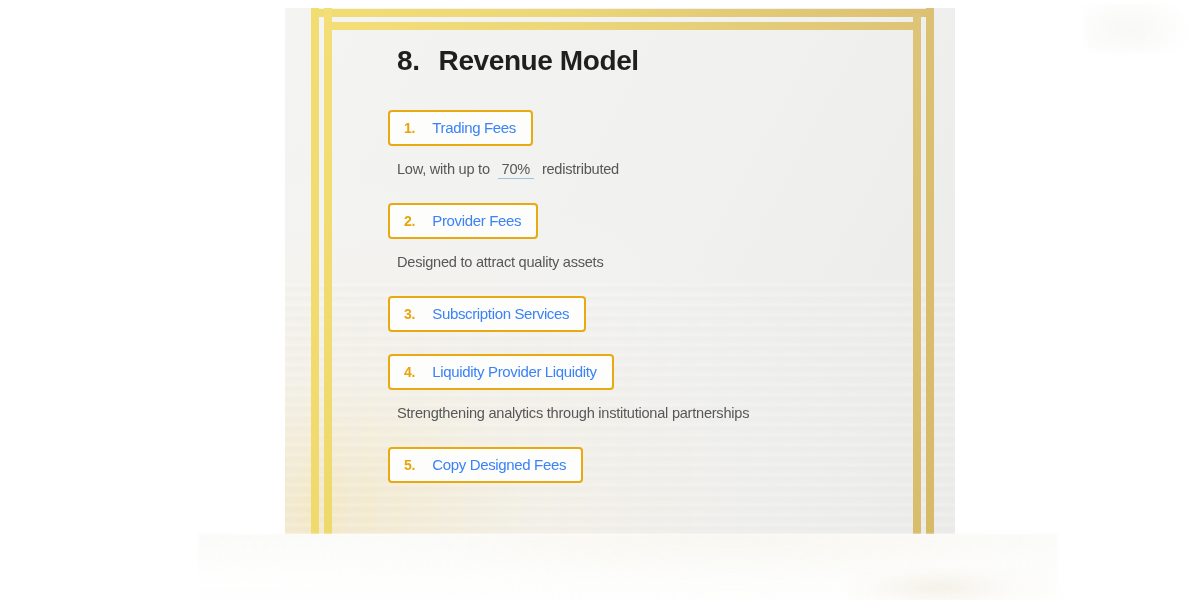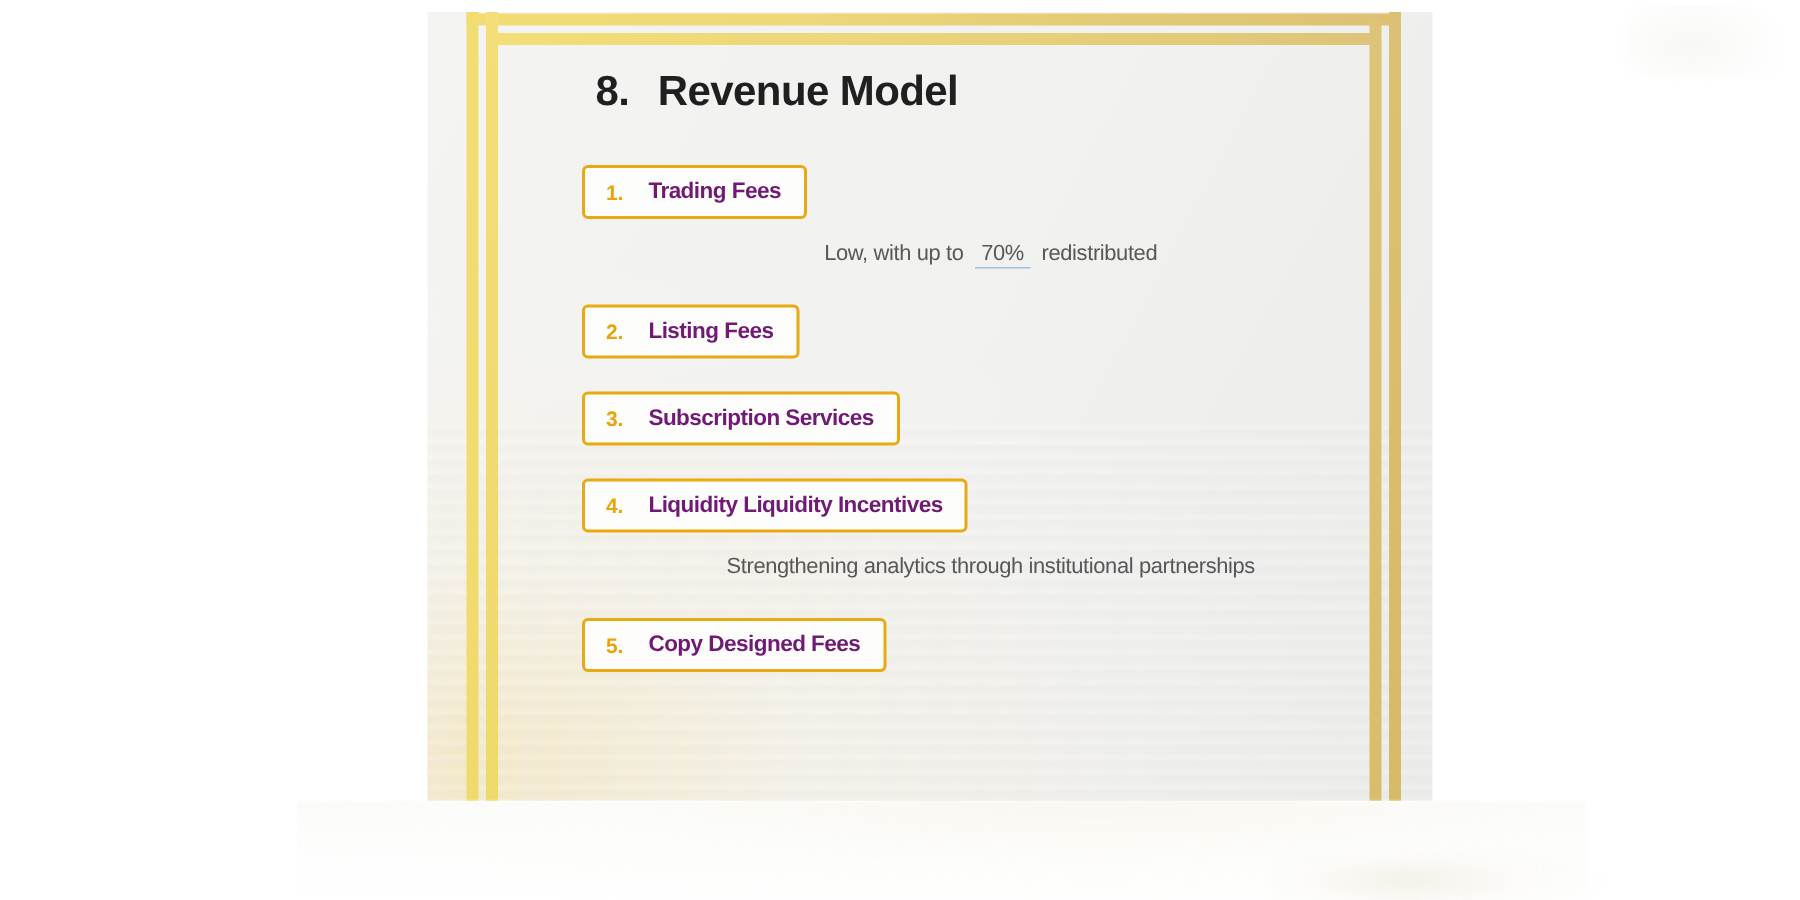--- a/index.html
+++ b/index.html
@@ -118,35 +118,34 @@
     padding: 4px 11px 5px 10px;
     line-height: 1;
   }
   .badge-num {
     color: #e8a409;
     font-size: 14px;
     font-weight: bold;
     letter-spacing: -0.2px;
   }
   .badge-label {
-    color: #701a75;
+    color: #3b82f6;
     font-size: 15px;
-    font-weight: bold;
+    font-weight: normal;
     letter-spacing: -0.35px;
     white-space: nowrap;
   }
 
   .item-desc {
     margin-top: 11px;
     margin-left: 1px;
     font-size: 14.6px;
     color: #575757;
     letter-spacing: -0.25px;
     white-space: nowrap;
-    text-align: center;
   }
   .item-desc .hl {
     border-bottom: 1.5px solid #9dbfe0;
     padding-bottom: 1px;
   }
 
   
   .reflection {
     position: absolute;
     left: 190px;
@@ -207,35 +206,36 @@
       <div class="badge">
         <span class="badge-num">1.</span>
         <span class="badge-label">Trading Fees</span>
       </div>
       <div class="item-desc"><span>Low, with up to </span><span class="hl">70%</span><span> redistributed</span></div>
     </div>
 
     <div class="item">
       <div class="badge">
         <span class="badge-num">2.</span>
-        <span class="badge-label">Listing Fees</span>
-      </div>
+        <span class="badge-label">Provider Fees</span>
+      </div>
+      <div class="item-desc"><span>Designed to attract quality assets</span></div>
     </div>
 
     <div class="item">
       <div class="badge">
         <span class="badge-num">3.</span>
         <span class="badge-label">Subscription Services</span>
       </div>
     </div>
 
     <div class="item">
       <div class="badge">
         <span class="badge-num">4.</span>
-        <span class="badge-label">Liquidity Liquidity Incentives</span>
+        <span class="badge-label">Liquidity Provider Liquidity</span>
       </div>
       <div class="item-desc"><span>Strengthening analytics through institutional partnerships</span></div>
     </div>
 
     <div class="item">
       <div class="badge">
         <span class="badge-num">5.</span>
         <span class="badge-label">Copy Designed Fees</span>
       </div>
     </div>

